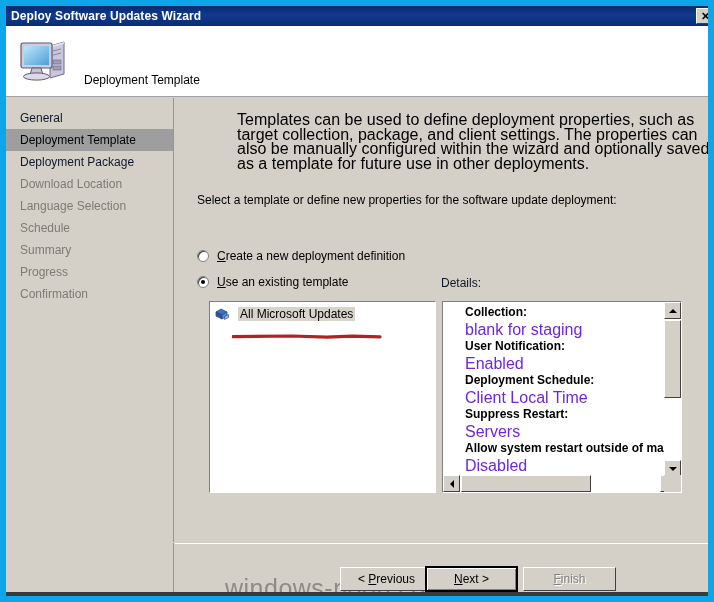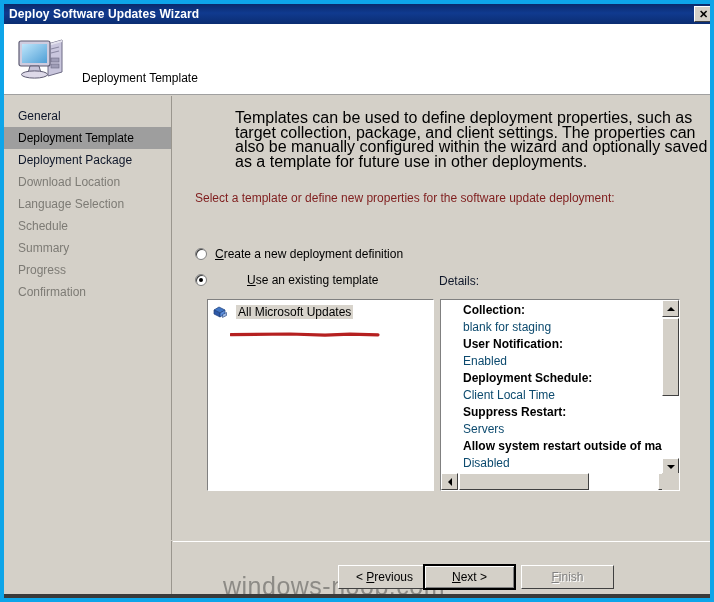--- a/index.html
+++ b/index.html
@@ -11,21 +11,21 @@
     width: 714px; height: 602px;
     font-family: "Liberation Sans", sans-serif;
     overflow: hidden;
   }
 
   
   #window {
     position: relative;
     width: 714px; height: 602px;
     background: #d4d0c8;
-    border: 4px solid #0ea5e9;
+    border: 6px solid #0ea5e9;
     overflow: hidden;
   }
 
   
   #titlebar {
     position: absolute;
     left: 0; top: 0;
     width: 712px; height: 20px;
     background: linear-gradient(to bottom, #0a2a6b 0%, #103a8f 45%, #0b2d72 100%);
     display: flex;
@@ -124,34 +124,34 @@
     line-height: 14.5px;
     color: #000000;
     font-family: Liberation Sans, sans-serif;
     margin-left: 40px;
   }
   #select-text {
     position: absolute;
     left: 22px; top: 95px;
     width: 500px;
     font-size: 12px;
-    color: #7f1d1d;
+    color: #000000;
     font-family: "Liberation Sans", sans-serif;
   }
 
   
   .radio-row {
     position: absolute;
     left: 22px;
     display: flex;
     align-items: center;
     cursor: default;
   }
   #radio-new  { top: 151px; }
-  #radio-existing { top: 177px; gap: 32px; }
+  #radio-existing { top: 177px; }
   .radio-dot {
     width: 12px; height: 12px;
     border-radius: 50%;
     background: #ffffff;
     border: 1px solid #808080;
     box-shadow: inset 1px 1px 0 #404040, inset -1px -1px 0 #ffffff;
     position: relative;
     flex: 0 0 auto;
   }
   .radio-dot.checked::after {
@@ -240,22 +240,22 @@
   }
   .detail-key {
     font-size: 12px;
     font-weight: bold;
     color: #000000;
     line-height: 17px;
     white-space: nowrap;
     font-family: "Liberation Sans", sans-serif;
   }
   .detail-val {
-    font-size: 12px;
-    color: #0c4a6e;
+    font-size: 16px;
+    color: #6d28d9;
     line-height: 17px;
     white-space: nowrap;
     font-family: "Liberation Sans", sans-serif;
   }
 
   
   .sb-v {
     position: absolute;
     right: 0; top: 0;
     width: 17px; height: 175px;

